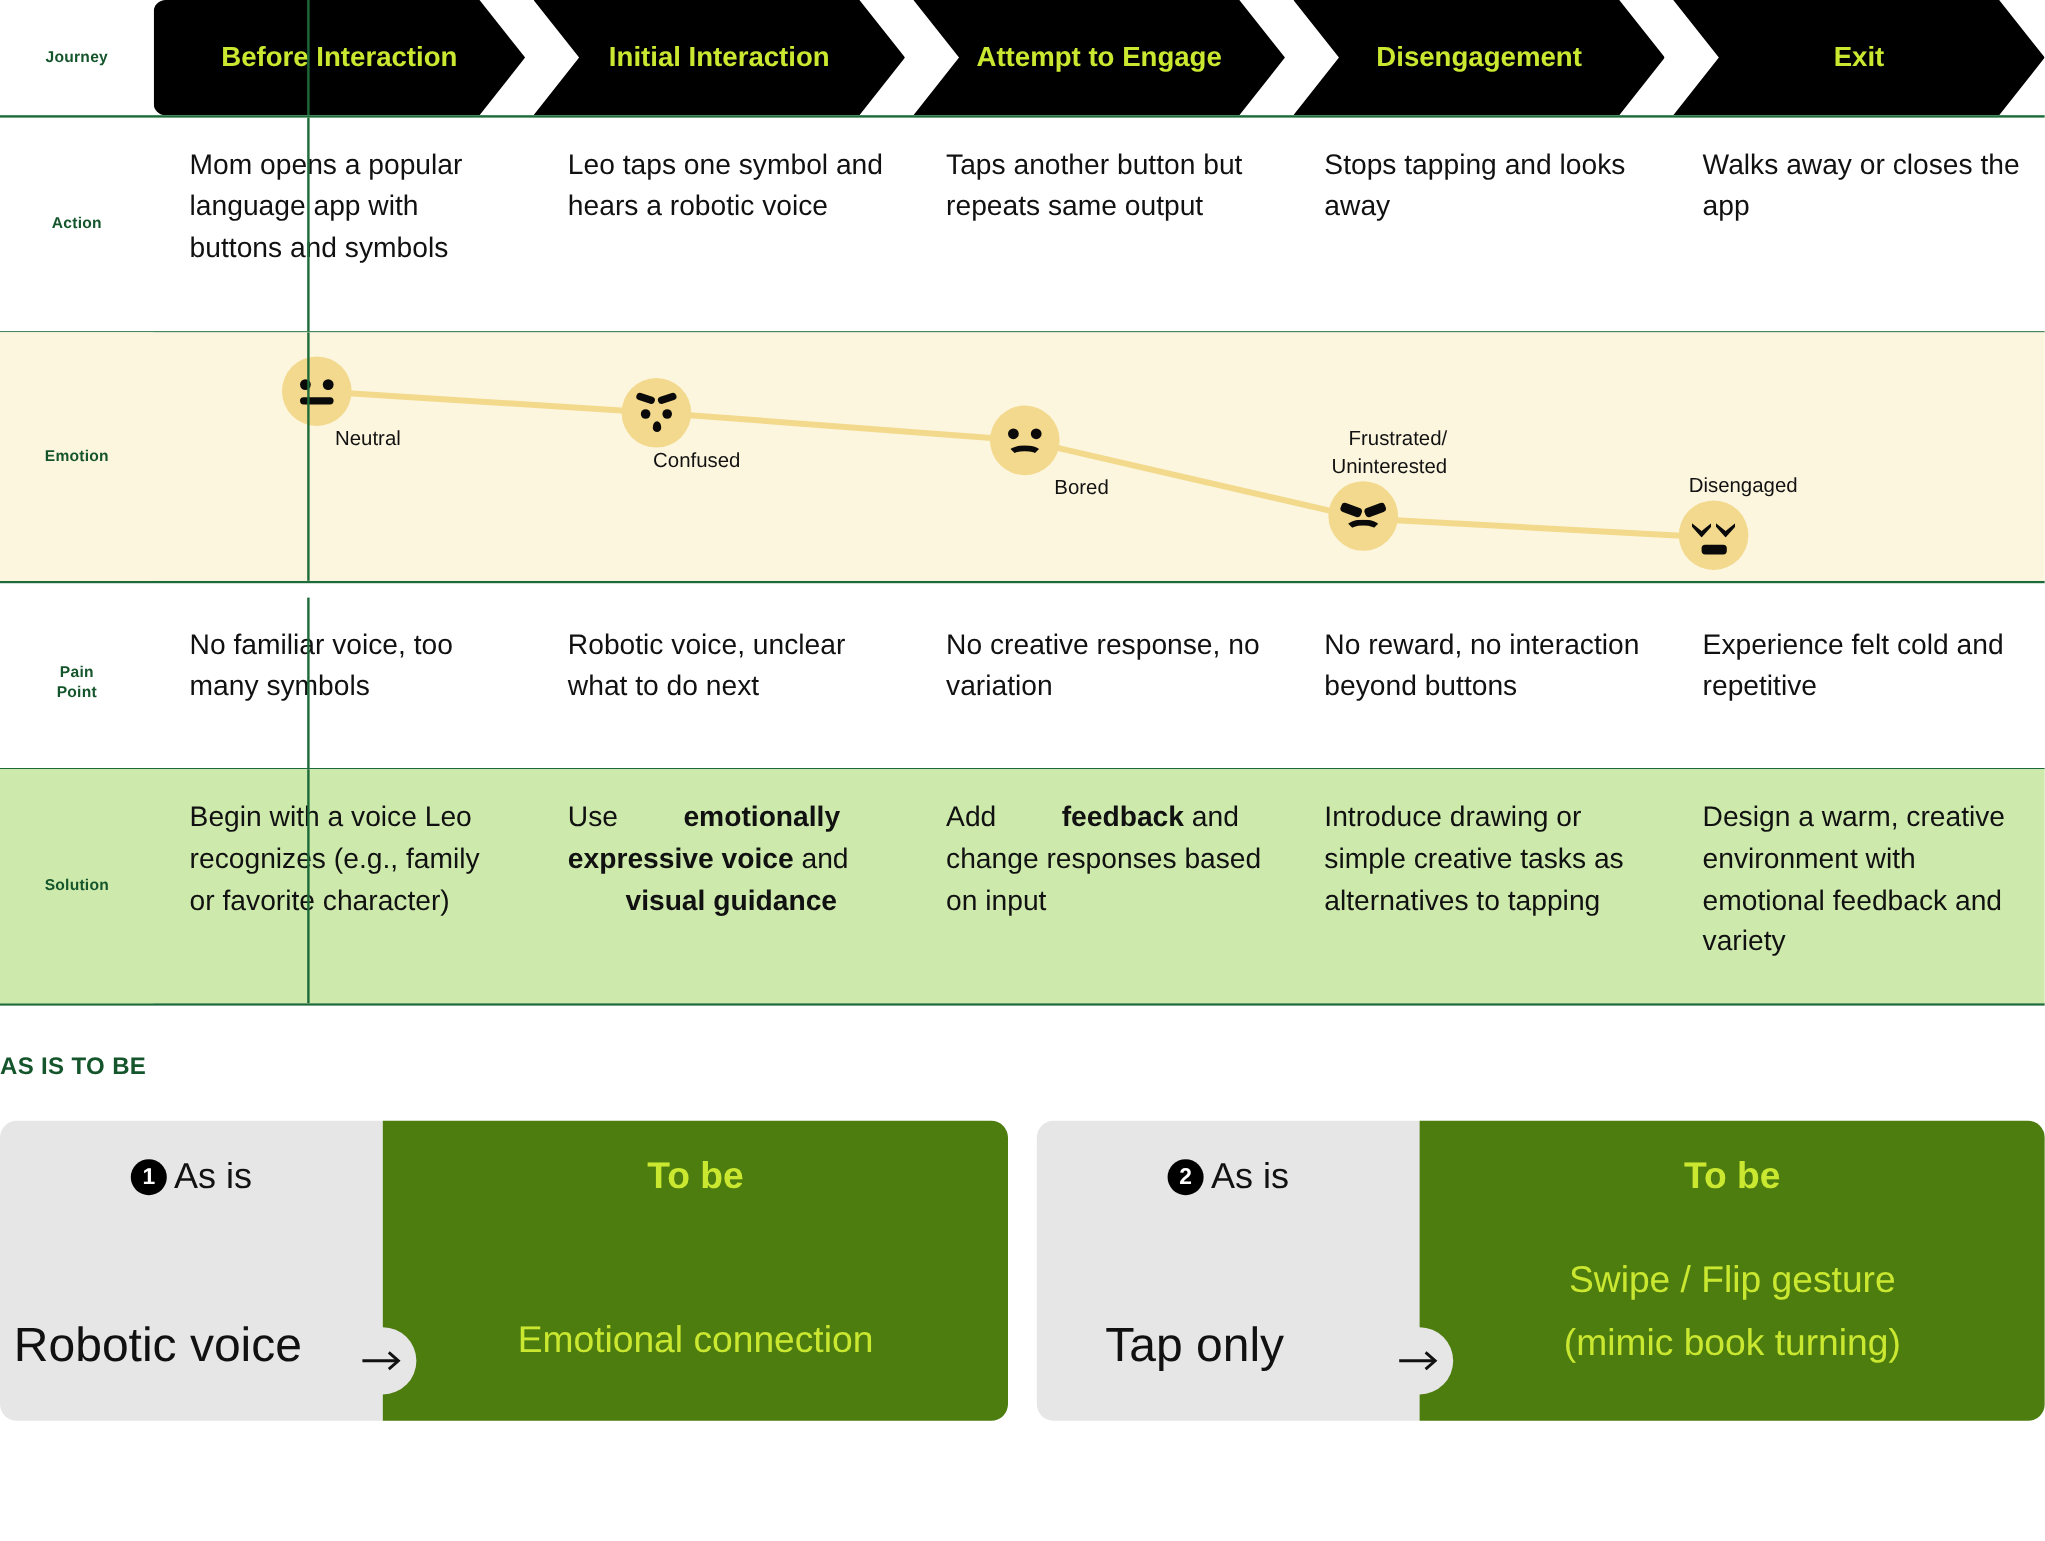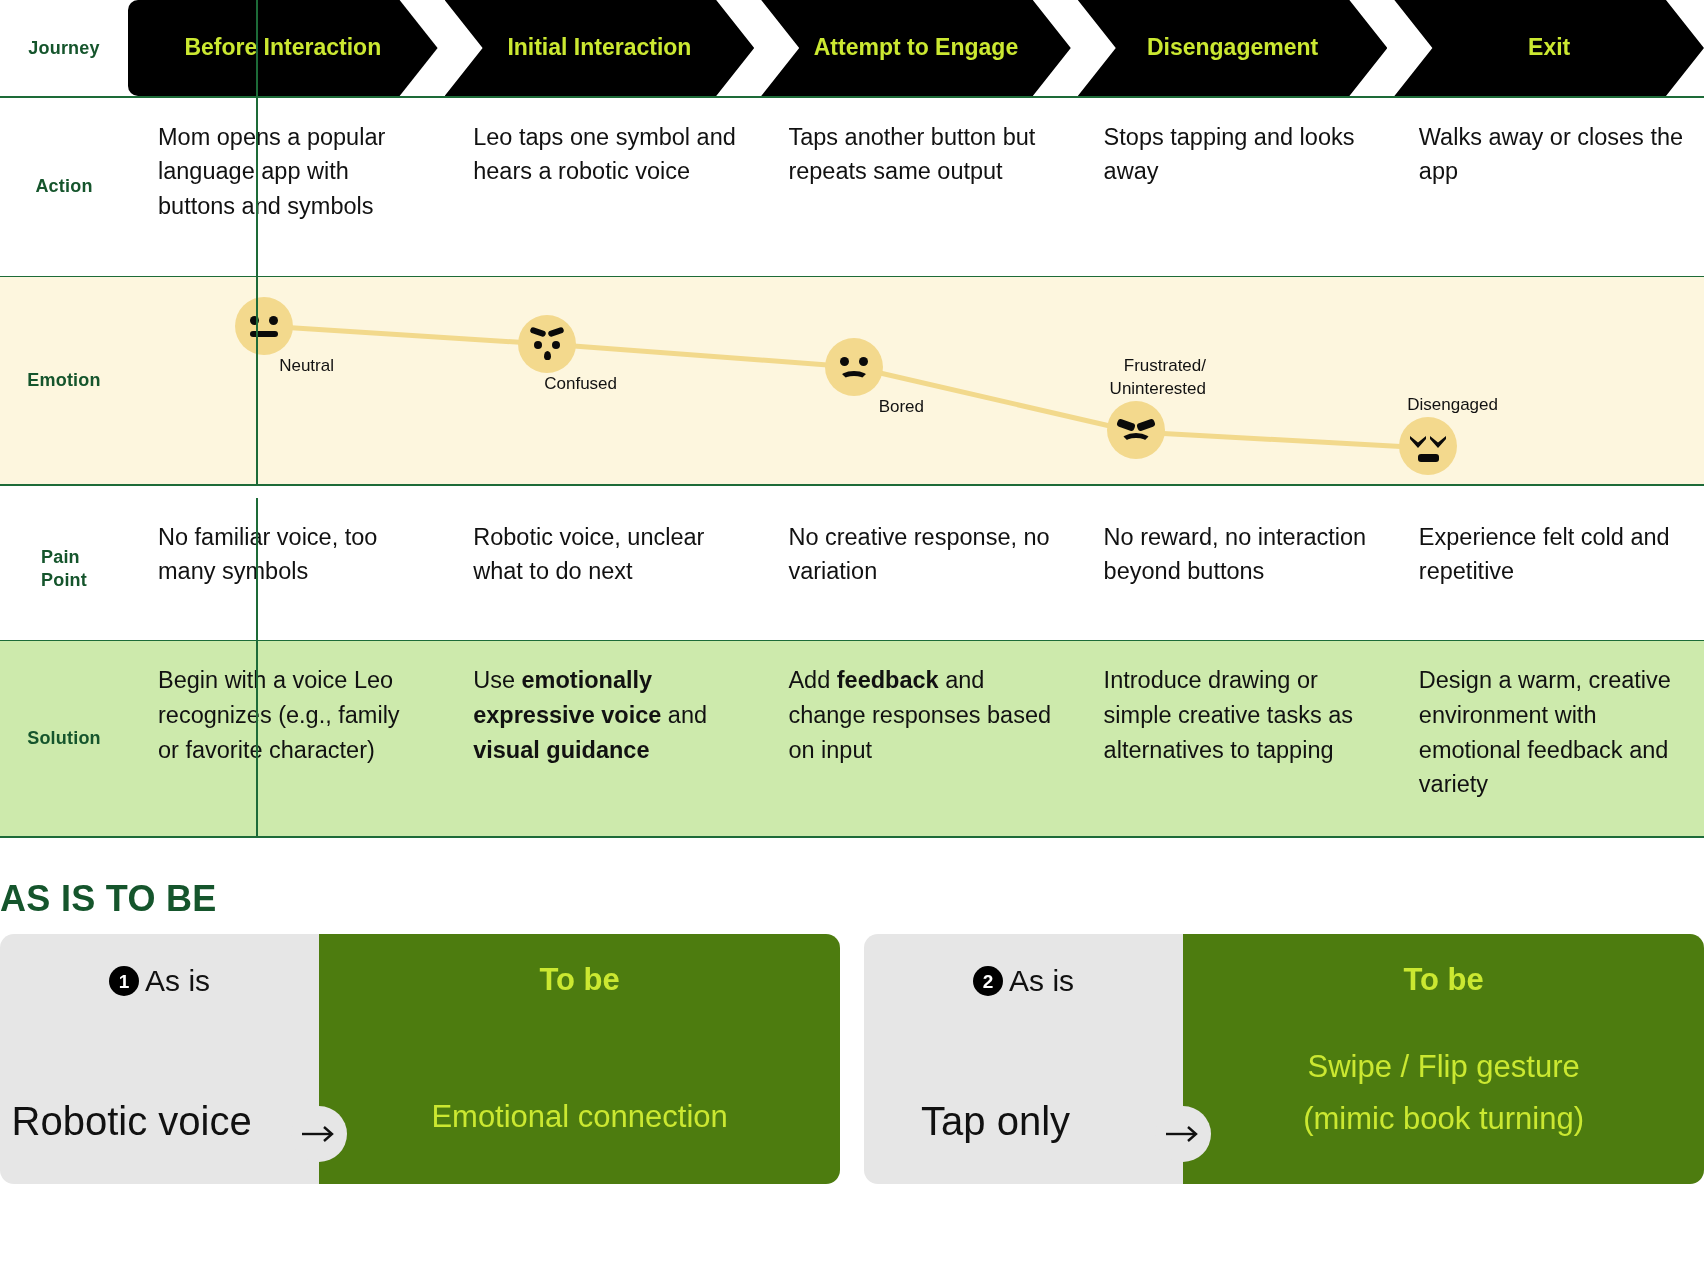--- a/index.html
+++ b/index.html
@@ -11,30 +11,30 @@
   }
   .page { position: relative; width: 1704px; height: 1284px; }
 
   
   .jtable { position: absolute; left: 0; top: 0; width: 1704px; }
 
   .row { display: flex; width: 1704px; position: relative; }
   .row-label {
     width: 128px; flex: 0 0 128px;
     display: flex; align-items: center; justify-content: center;
-    color: #15552c; font-weight: bold; font-size: 18px;
-    line-height: 1.25;
+    color: #15552c; font-weight: bold; font-size: 13px;
+    text-align: center; line-height: 1.25;
     letter-spacing: .2px;
   }
   .row-body { flex: 1 1 auto; position: relative; display: flex; }
   .cell {
     flex: 1 1 0; padding: 22px 20px 18px 30px;
     font-size: 23.5px; line-height: 1.48; color: #111;
   }
-  .cell b { font-weight: bold; }
+  .cell b { font-weight: bold; margin-left: 48px; }
 
   
   .vsep {
     position: absolute; left: 128px; top: 0; bottom: 0;
     width: 1.5px; background: #1d6b38; z-index: 5;
   }
   .hsep { height: 1.5px; background: #1d6b38; width: 1704px; }
 
   
   #journey-row { height: 96px; }
@@ -89,21 +89,21 @@
   
   #pain-row { min-height: 142px; margin-top: 12px; }
 
   
   #solution-row { min-height: 195px; background: #cdeaac; }
   #solution-row .row-label { background: #cdeaac; }
 
   
   .asis-title {
     position: absolute; left: 0; top: 878px;
-    color: #15552c; font-weight: bold; font-size: 36px;
+    color: #15552c; font-weight: bold; font-size: 20px;
     letter-spacing: .3px;
   }
   .cards { position: absolute; left: 0; top: 934px; width: 1704px; height: 250px;
            display: flex; gap: 24px; }
   .card { position: relative; flex: 1 1 0; height: 250px; display: flex; }
   .card-asis {
     flex: 0 0 38%; background: #e6e6e6;
     border-radius: 14px 0 0 14px; position: relative;
   }
   .card-tobe {

